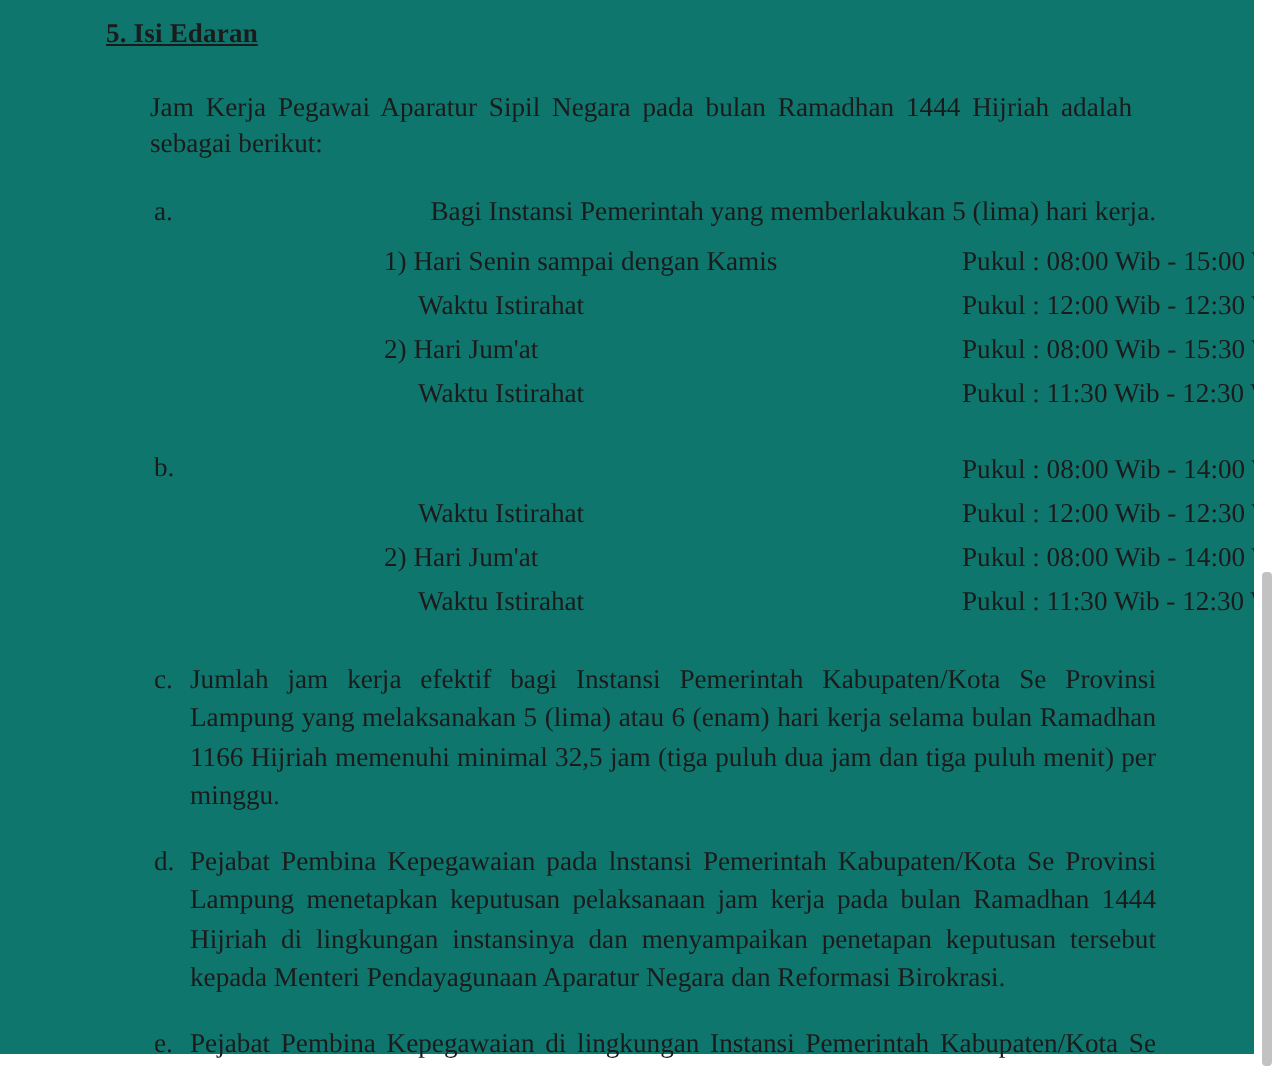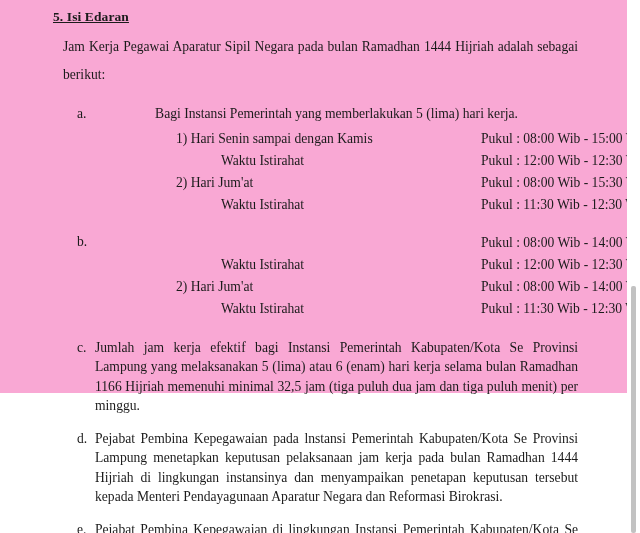--- a/index.html
+++ b/index.html
@@ -13,41 +13,41 @@
     height: 533px;
     position: relative;
     font-family: "Liberation Serif", "DejaVu Serif", serif;
     color: #1b1b1b;
     overflow: hidden;
   }
 
   .page {
     position: relative;
     width: 640px;
-    height: 393px;
-    padding: 0;
-    background: #f9a8d4;
+    height: 527px;
+    padding: 0;
+    background: #0f766e;
   }
 
   
   .section-heading {
     font-size: 13.5px;
     font-weight: bold;
     text-decoration: underline;
     margin: 0;
     padding: 9px 0 0 53px;
     letter-spacing: 0.1px;
   }
 
   
   .intro {
-    margin: 0;
+    margin: 12px;
     padding: 8px 62px 0 63px;
     font-size: 13.6px;
-    line-height: 28px;
+    line-height: 18px;
     text-align: justify;
     text-justify: inter-word;
   }
 
   
   .alpha-list {
     margin: 0;
     padding: 0;
     list-style: none;
   }
@@ -65,21 +65,21 @@
     width: 16px;
     text-align: left;
     font-size: 13.6px;
   }
   .alpha-text {
     display: block;
     text-align: justify;
     text-justify: inter-word;
   }
   .alpha-text.nojustify {
-    text-align: center;
+    text-align: right;
   }
 
   .gap-top-12 { margin-top: 13px; }
   .gap-top-14 { margin-top: 15px; }
   .gap-top-16 { margin-top: 16px; }
   .gap-top-18 { margin-top: 18px; }
 
   
   .schedule {
     margin: 4px 0 0 0;
@@ -88,26 +88,26 @@
   }
   .sched-row {
     display: block;
     position: relative;
     height: 22px;
     font-size: 13.6px;
     line-height: 22px;
   }
   .sched-label {
     position: absolute;
-    left: 81px;
+    left: 97px;
     top: 0;
     white-space: nowrap;
   }
   .sched-label.indented {
-    left: 126px;
+    left: 114px;
   }
   .sched-time {
     position: absolute;
     left: 386px;
     top: 0;
     white-space: nowrap;
   }
 
   
   .scrollbar-track {

